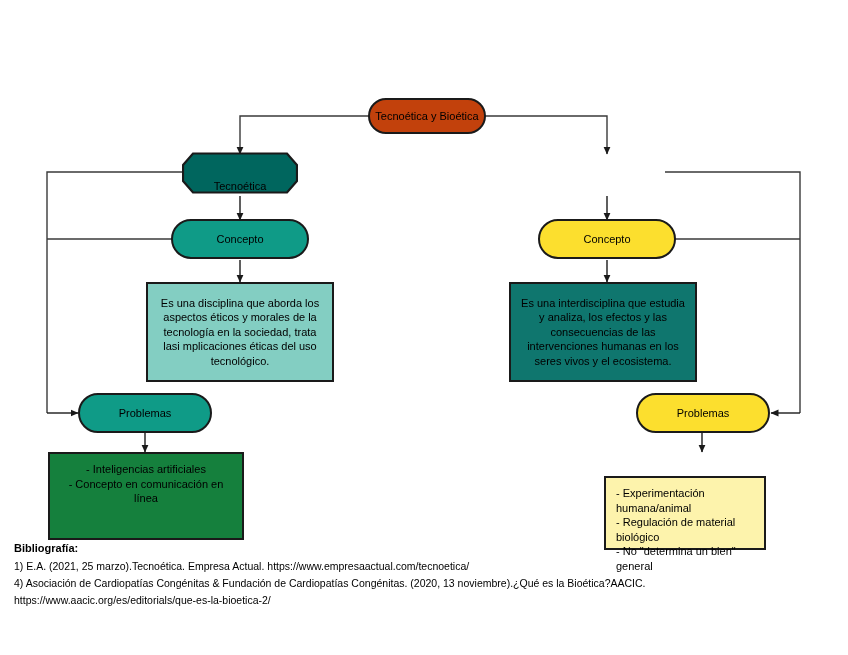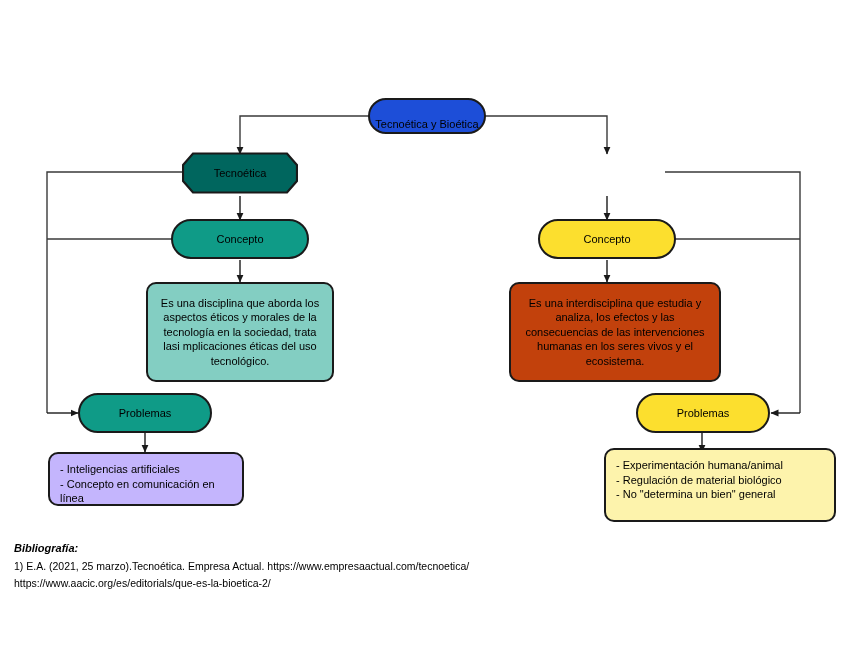--- a/index.html
+++ b/index.html
@@ -46,37 +46,38 @@
 
   
   .pill {
     border-radius: 999px;
   }
 
   
   .oct {
     border: none;
     background: transparent;
-    padding: 16px;
+    padding: 0;
+    align-items: flex-end;
   }
   .oct-inner {
     position: absolute;
     left: 0; top: 0; right: 0; bottom: 0;
     display: flex;
     align-items: center;
     justify-content: center;
   }
   .oct-label {
     position: relative;
     z-index: 2;
     font-size: 11px;
   }
 
   .box {
-    border-radius: 10px;
+    border-radius: 0;
     padding: 8px 10px;
   }
   .box-center { text-align: center; }
   .box-left {
     text-align: left;
     justify-content: flex-start;
     align-items: flex-start;
   }
 
   .txt { display: block; width: 100%; }
@@ -88,21 +89,20 @@
     top: 540px;
     width: 826px;
     font-size: 10.5px;
     line-height: 1.58;
     color: #000;
   }
   #biblio .bib-title {
     font-weight: bold;
     font-size: 11px;
     margin-bottom: 1px;
-    font-style: italic;
   }
   #biblio .bib-line { white-space: nowrap; }
 </style>
 </head>
 <body>
 
 <div id="canvas">
 
   <svg id="edges" viewBox="0 0 848 655" width="848" height="655">
     <defs>
@@ -133,21 +133,21 @@
       <path d="M800,413 L771,413" marker-end="url(#arr)" stroke="#1a1a1a"></path>
 
       <path d="M675,239 L800,239"></path>
 
       <path d="M145,433 L145,452" marker-end="url(#arr)" stroke="#1a1a1a"></path>
 
       <path d="M702,433 L702,452" marker-end="url(#arr)" stroke="#1a1a1a"></path>
     </g>
   </svg>
 
-  <div class="node pill" style="left:368px; top:98px; width:118px; height:36px; background:#1d4ed8;align-items:flex-end;">
+  <div class="node pill" style="left:368px; top:98px; width:118px; height:36px; background:#c2410c;">
     <span class="txt">Tecnoética y Bioética</span>
   </div>
 
   <div class="node oct" style="left:182px; top:152px; width:116px; height:42px;">
     <svg class="oct-inner" viewBox="0 0 116 42" preserveAspectRatio="none">
       <polygon points="11,1.5 105,1.5 115,13 115,29 105,40.5 11,40.5 1,29 1,13" fill="#00665e" stroke="#1a1a1a" stroke-width="2.2"></polygon>
     </svg>
     <span class="oct-label">Tecnoética</span>
   </div>
 
@@ -157,46 +157,47 @@
   </div>
 
   <div class="node pill" style="left:538px; top:219px; width:138px; height:40px; background:#fcdf2e;">
     <span class="txt">Concepto</span>
   </div>
 
   <div class="node box box-center" style="left:146px; top:282px; width:188px; height:100px; background:#83cec2;">
     <span class="txt">Es una disciplina que aborda los aspectos éticos y morales de la tecnología en la sociedad, trata lasi mplicaciones éticas del uso tecnológico.</span>
   </div>
 
-  <div class="node box box-center" style="left:509px; top:282px; width:212px; height:100px; background:#c2410c;">
+  <div class="node box box-center" style="left:509px; top:282px; width:188px; height:100px; background:#0f766e;">
     <span class="txt">Es una interdisciplina que estudia y analiza, los efectos y las consecuencias de las intervenciones humanas en los seres vivos y el ecosistema.</span>
   </div>
 
   <div class="node pill" style="left:78px; top:393px; width:134px; height:40px; background:#0f9b87;">
     <span class="txt">Problemas</span>
   </div>
 
   <div class="node pill" style="left:636px; top:393px; width:134px; height:40px; background:#fcdf2e;">
     <span class="txt">Problemas</span>
   </div>
 
-  <div class="node box box-left" style="left:48px; top:452px; width:196px; height:54px; background:#c4b5fd;">
+  <div class="node box box-left" style="left:48px; top:452px; width:196px; height:88px; background:#15803d;text-align:center;">
     <div class="txt">
       <div>- Inteligencias artificiales</div>
       <div>- Concepto en comunicación en línea</div>
     </div>
   </div>
 
-  <div class="node box box-left" style="left:604px; top:448px; width:232px; height:74px; background:#fdf3ac;">
+  <div class="node box box-left" style="left:604px; top:476px; width:162px; height:74px; background:#fdf3ac;">
     <div class="txt">
       <div>- Experimentación humana/animal</div>
       <div>- Regulación de material biológico</div>
       <div>- No "determina un bien" general</div>
     </div>
   </div>
 
 </div>
 
 <div id="biblio">
   <div class="bib-title">Bibliografía:</div>
   <div class="bib-line">1) E.A. (2021, 25 marzo).Tecnoética. Empresa Actual. https://www.empresaactual.com/tecnoetica/</div>
+  <div class="bib-line">4) Asociación de Cardiopatías Congénitas &amp; Fundación de Cardiopatías Congénitas. (2020, 13 noviembre).¿Qué es la Bioética?AACIC.</div>
   <div class="bib-line">https://www.aacic.org/es/editorials/que-es-la-bioetica-2/</div>
 </div>
 
 </body></html>

